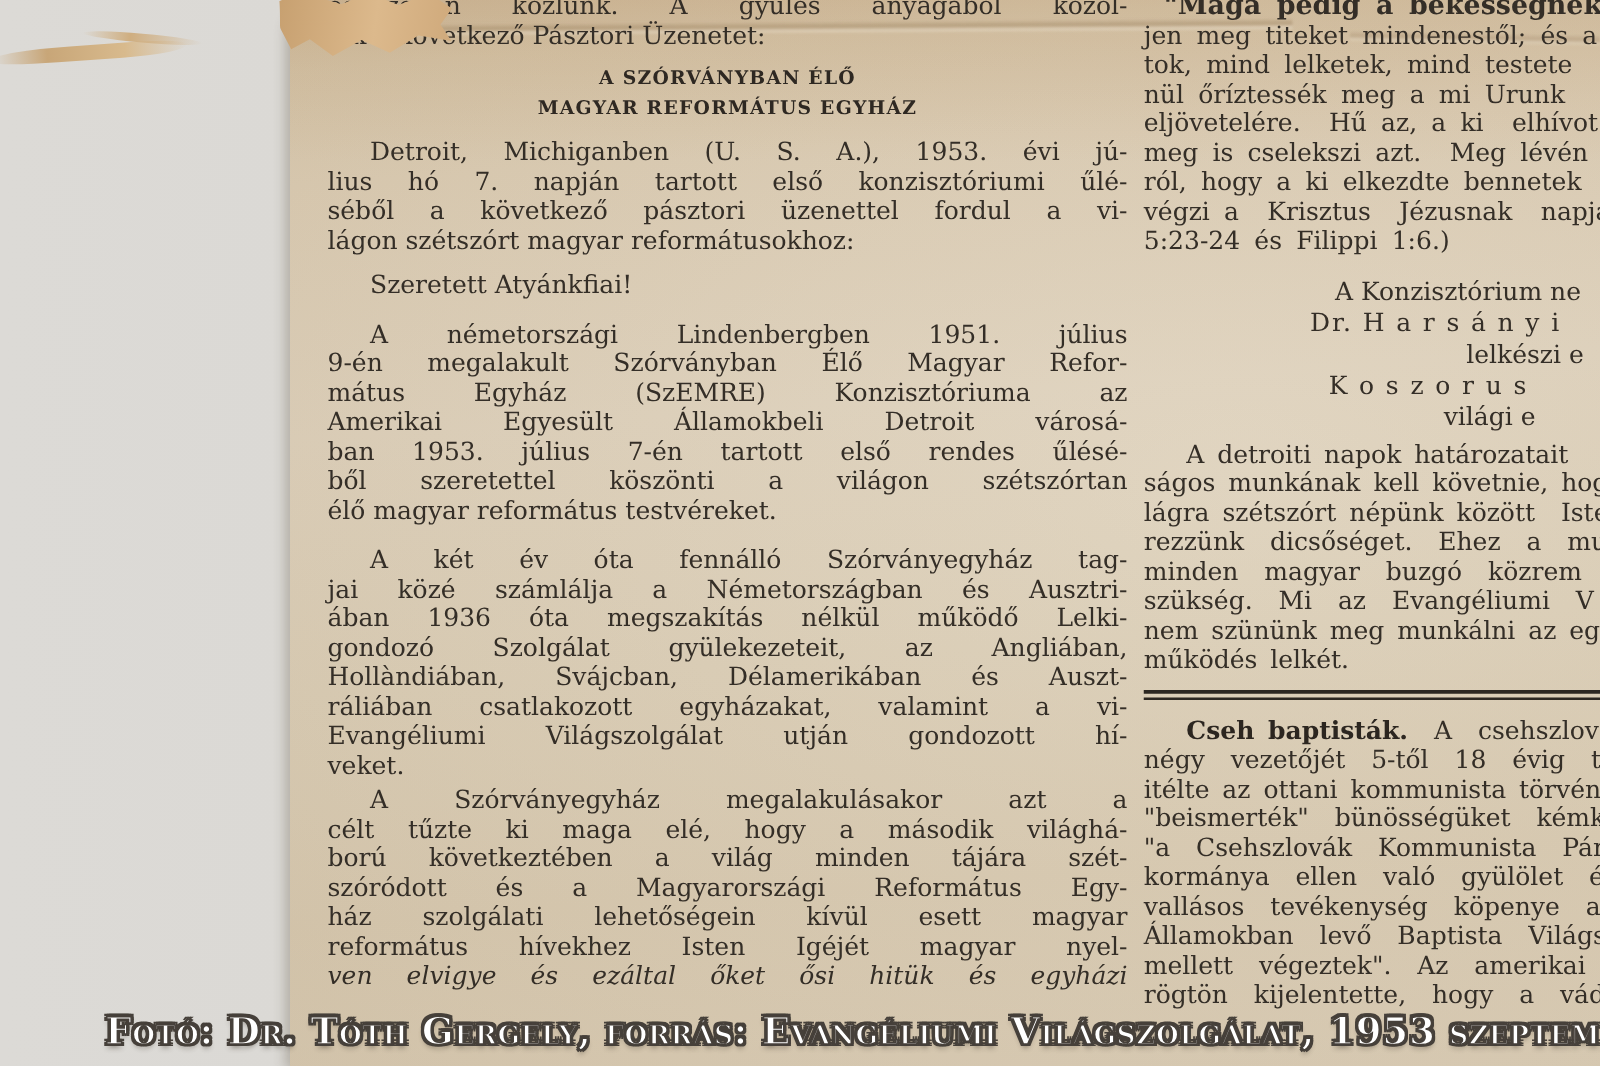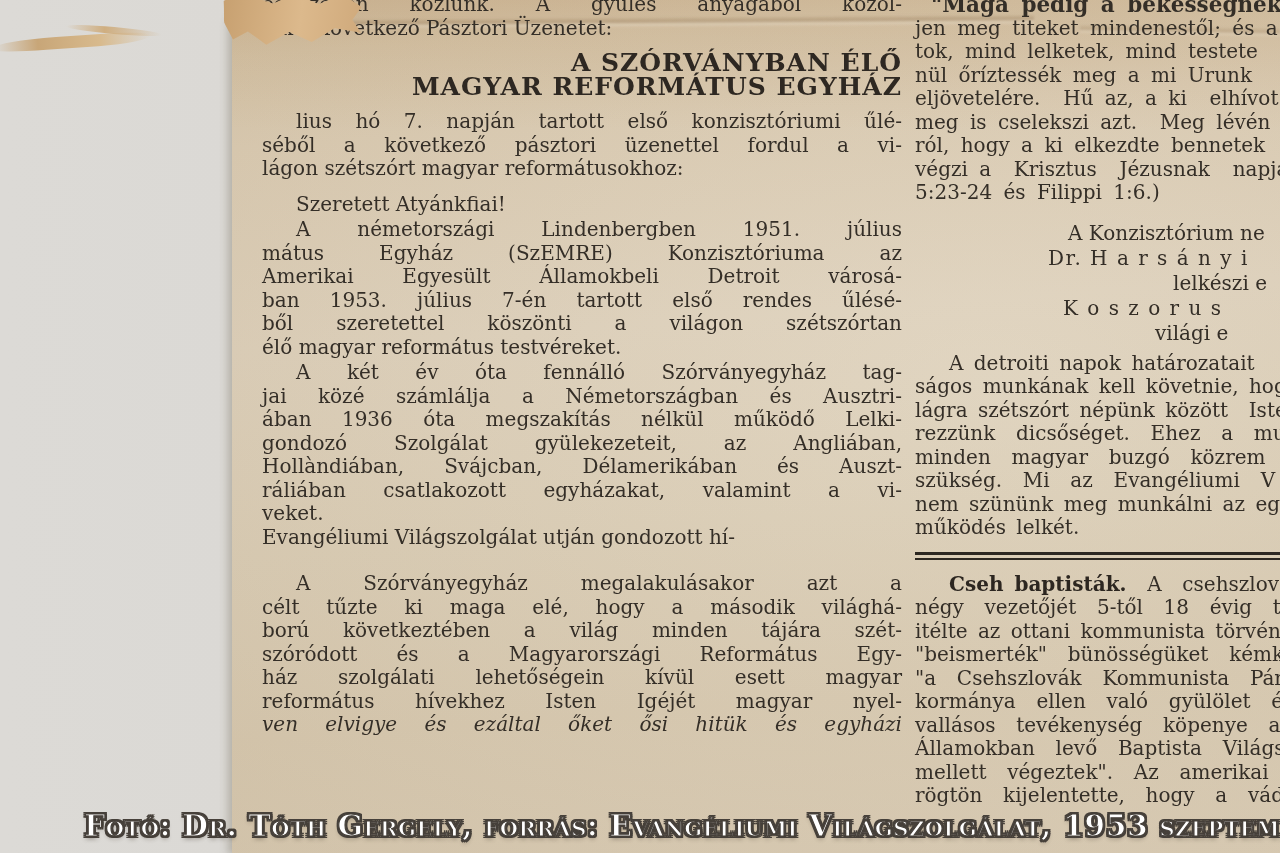--- a/index.html
+++ b/index.html
@@ -52,33 +52,33 @@
   .fiber-2 {
     position:absolute; left:66px; top:27px; width:96px; height:7px;
     background:linear-gradient(90deg,rgba(185,152,110,0),#cfae80 40%,rgba(205,175,132,0));
     border-radius:50%; transform:rotate(5deg);
   }
   
   .col { position:absolute; top:-7px; color:#342e27; font-size:20px; line-height:23.5px; }
   .col-left  { left:30px;  width:640px; }
   .col-right { left:683px; width:620px; }
 
-  .para + .para { margin-top:2px; }
+  .para + .para { margin-top:16px; }
   .para.single  { margin-top:12px; }
-  .para.cont    { margin-top:23px; }
+  .para.cont    { margin-top:4px; }
 
   .col-left .line { text-align:justify; text-align-last:justify; }
   .col-left .para .line:last-child { text-align-last:left; }
   .col-left .para.cont .line:last-child { text-align-last:justify;font-style:italic; }
   .col-left .para .line:first-child { text-indent:34px; }
   .col-left .para.intro .line:first-child { text-indent:0; }
 
   .headline {
-    margin:11px 0 12px; text-align:right; font-weight:bold;
-    font-size:25px; line-height:23.5px; letter-spacing:1px; color:#2e2822;
+    margin:11px 0 12px; text-align:center; font-weight:bold;
+    font-size:15px; line-height:23.5px; letter-spacing:1px; color:#2e2822;
   }
 
   .col-right .line { white-space:pre; text-align:left; }
   .quote .line { word-spacing:5px; }
   .quote .line:first-child { text-indent:16px; font-weight:bold; font-size:21.5px; }
   .signature { margin-top:16px; line-height:25px; }
   .signature .sig-line { white-space:pre; }
   .sig-l1 { margin-left:153px; }
   .sig-l2 { margin-left:133px; letter-spacing:1.5px; }
   .sig-l3 { margin-left:258px; }
@@ -128,44 +128,46 @@
           <div class="line">egészében közlünk. A gyülés anyagából közöl-</div>
           <div class="line">jük a következő Pásztori Üzenetet:</div>
         </div>
 
       <div class="headline">
         <div>A SZÓRVÁNYBAN ÉLŐ</div>
         <div>MAGYAR REFORMÁTUS EGYHÁZ</div>
       </div>
 
       <div class="para">
+          <div class="line">Detroit, Michiganben (U. S. A.), 1953. évi jú-</div>
           <div class="line">lius hó 7. napján tartott első konzisztóriumi űlé-</div>
           <div class="line">séből a következő pásztori üzenettel fordul a vi-</div>
           <div class="line">lágon szétszórt magyar reformátusokhoz:</div>
         </div>
       <div class="para single">
           <div class="line">Szeretett Atyánkfiai!</div>
         </div>
       <div class="para">
           <div class="line">A németországi Lindenbergben 1951. július</div>
+          <div class="line">9-én megalakult Szórványban Élő Magyar Refor-</div>
           <div class="line">mátus Egyház (SzEMRE) Konzisztóriuma az</div>
           <div class="line">Amerikai Egyesült Államokbeli Detroit városá-</div>
           <div class="line">ban 1953. július 7-én tartott első rendes űlésé-</div>
           <div class="line">ből szeretettel köszönti a világon szétszórtan</div>
           <div class="line">élő  magyar  református  testvéreket.</div>
         </div>
       <div class="para">
           <div class="line">A két év óta fennálló Szórványegyház tag-</div>
           <div class="line">jai közé számlálja a Németországban és Ausztri-</div>
           <div class="line">ában 1936 óta megszakítás nélkül működő Lelki-</div>
           <div class="line">gondozó Szolgálat gyülekezeteit, az Angliában,</div>
           <div class="line">Hollàndiában, Svájcban, Délamerikában és Auszt-</div>
           <div class="line">ráliában csatlakozott egyházakat, valamint a vi-</div>
+          <div class="line">Evangéliumi Világszolgálat utján gondozott hí-</div>
           <div class="line">veket.</div>
-          <div class="line">Evangéliumi Világszolgálat utján gondozott hí-</div>
         </div>
       <div class="para cont">
           <div class="line">A Szórványegyház megalakulásakor azt a</div>
           <div class="line">célt tűzte ki maga elé, hogy a második világhá-</div>
           <div class="line">ború következtében a világ minden tájára szét-</div>
           <div class="line">szóródott és a Magyarországi Református Egy-</div>
           <div class="line">ház szolgálati lehetőségein kívül esett magyar</div>
           <div class="line">református hívekhez Isten Igéjét magyar nyel-</div>
           <div class="line">ven elvigye és ezáltal őket ősi hitük és egyházi</div>
         </div>

